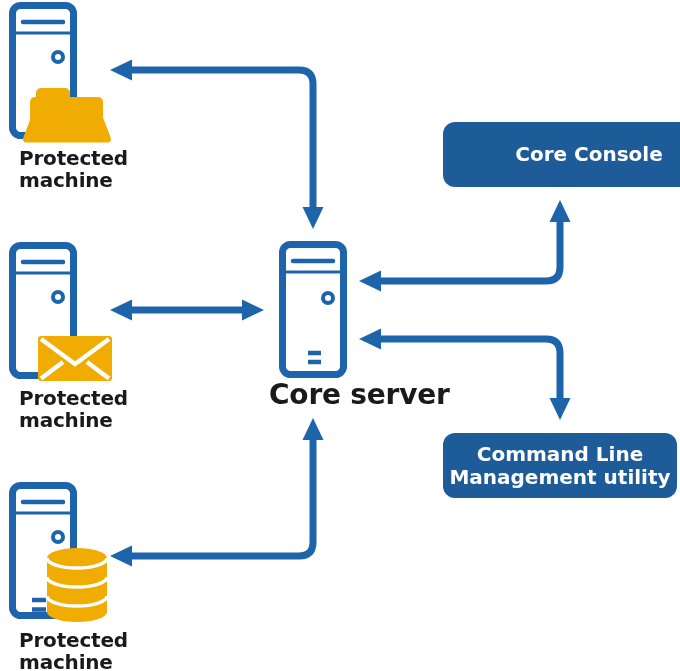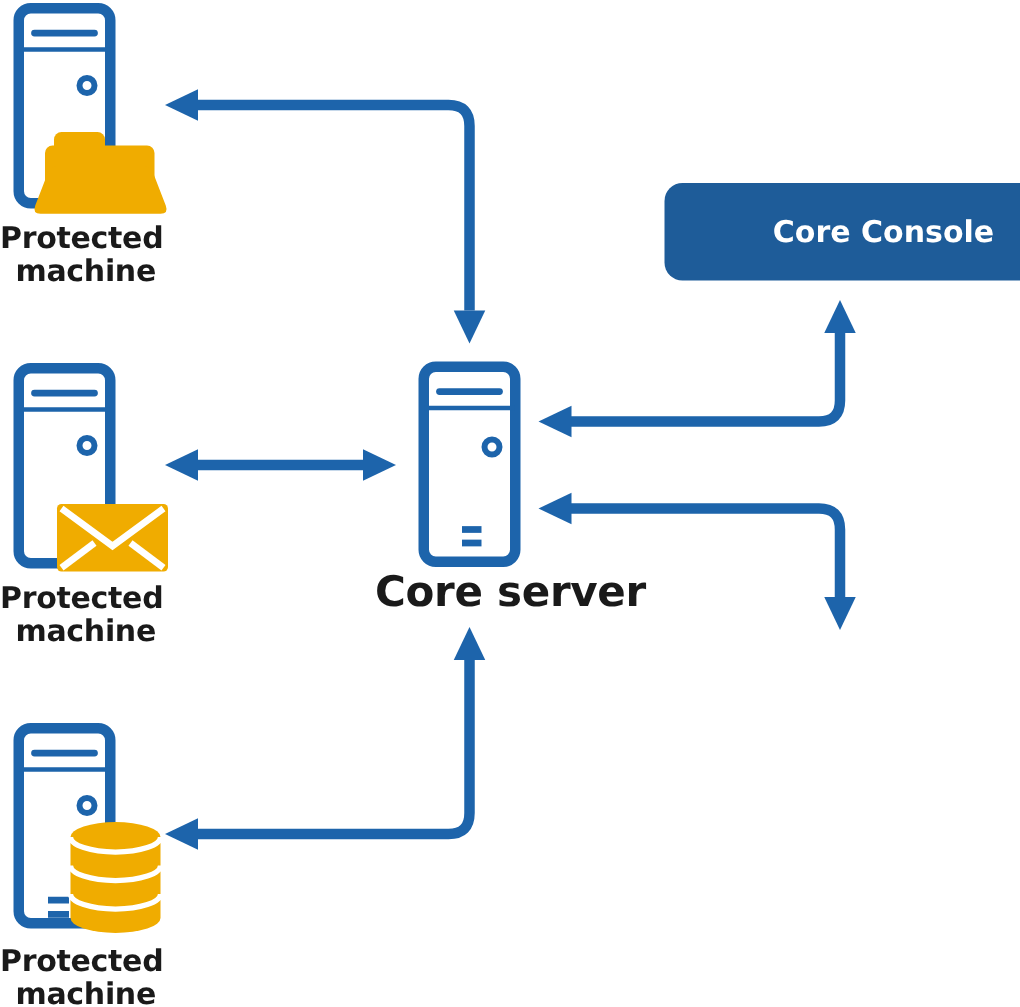--- a/index.html
+++ b/index.html
@@ -20,22 +20,22 @@
   .tdash{stroke:var(--blue,#1D64AB);stroke-width:4.5;}
   
   .al{fill:none;stroke:var(--blue,#1D64AB);stroke-width:7;}
   .ah{fill:var(--blue,#1D64AB);stroke:none;}
   
   .gold{fill:var(--gold,#F0AC00);stroke:none;}
   .wline{fill:none;stroke:#fff;stroke-width:4.5;}
   .warc{fill:none;stroke:#fff;stroke-width:3.5;}
   
   .lbl{
-    position:absolute;text-align:right;color:var(--label-text,#1A1A1A);
-    font-weight:700;font-size:20px;line-height:22px;letter-spacing:-0.2px;
+    position:absolute;text-align:left;color:var(--label-text,#1A1A1A);
+    font-weight:700;font-size:20px;line-height:22px;letter-spacing:-0.2px;margin-left:19px;
   }
   .lbl-core{font-size:28px;white-space:nowrap;}
   .bluebox{
     position:absolute;background:var(--box-blue,#1E5C99);border-radius:12px;
     color:var(--box-text,#fff);font-weight:700;font-size:20px;line-height:23px;
     display:flex;align-items:center;justify-content:center;text-align:center;
   }
 </style>
 </head>
 <body>
@@ -138,14 +138,20 @@
     <span>Protected</span><br>
     <span>machine</span>
   </div>
 
   <div class="lbl lbl-core" style="left:250px;top:384px;width:130px;">Core server</div>
 
   <div class="bluebox" style="left:443px;top:122px;width:212px;height:65px;padding-left:40px;">
     <span>Core Console</span>
   </div>
 
+  <div class="bluebox" style="left:443px;top:433px;width:234px;height:65px;">
+    <span>
+      <span>Command Line</span><br>
+      <span>Management utility</span>
+    </span>
+  </div>
 
 </div>
 
 </body></html>

